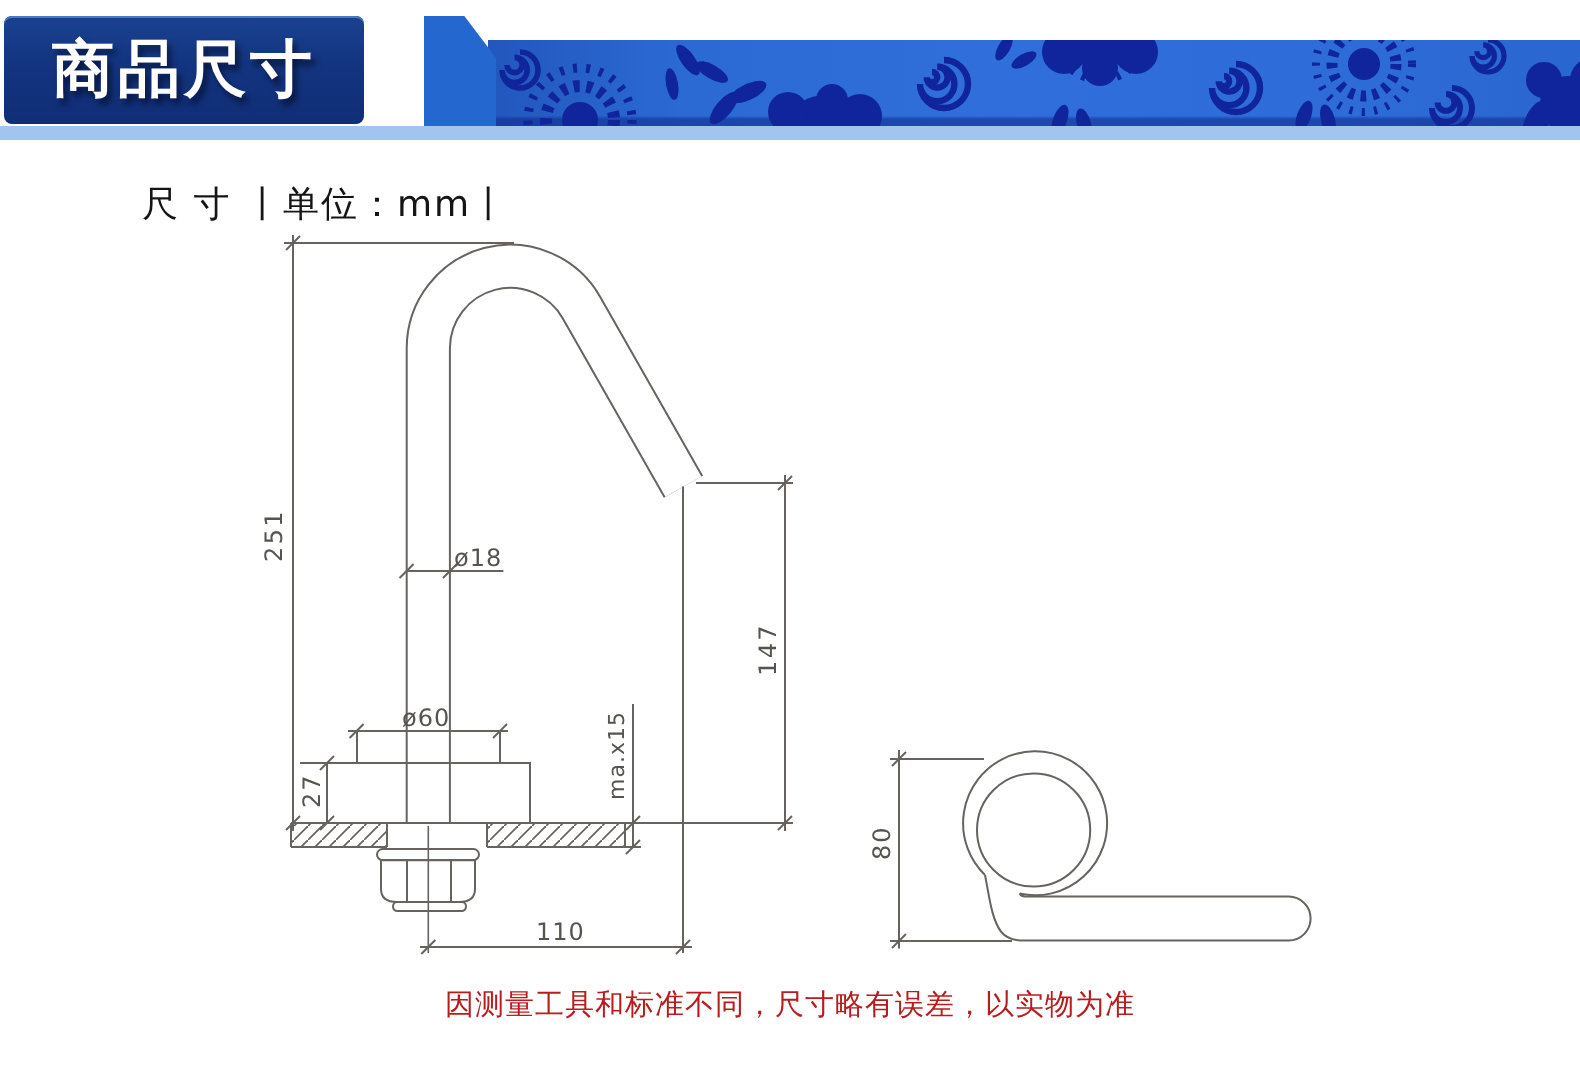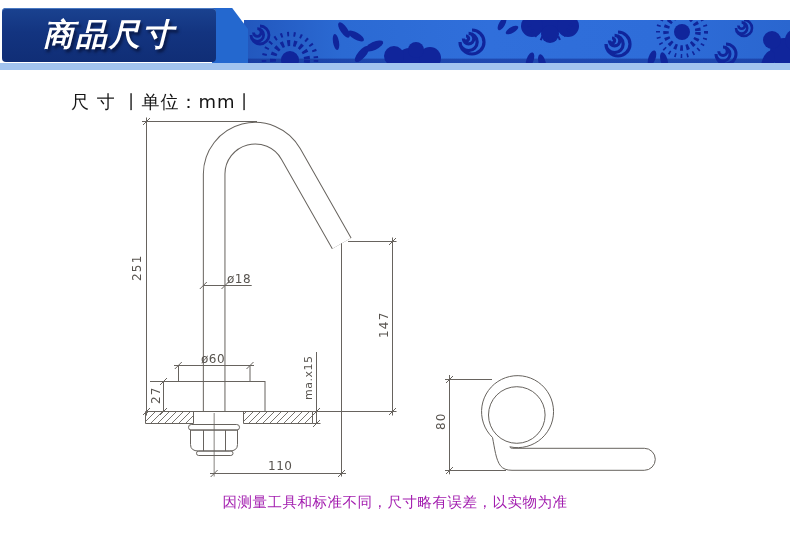--- a/index.html
+++ b/index.html
@@ -6,30 +6,30 @@
   body{width:790px;height:541px;position:relative;background:#ffffff;overflow:hidden;
        font-family:"DejaVu Sans",sans-serif;}
   .banner{position:absolute;left:0;top:0;width:790px;height:72px;}
   .floral-band{position:absolute;left:244px;top:20px;width:546px;height:43px;
        background:
          linear-gradient(180deg,rgba(0,0,0,0) 0%,rgba(0,0,0,0) 88%,rgba(16,40,140,0.55) 92%,rgba(16,40,140,0.55) 100%),
          linear-gradient(90deg,#2257bd 0%,#2b6ad3 18%,#306fdb 45%,#2e6dd9 75%,#2a66cf 100%);
        overflow:hidden;}
   .trapezoid{position:absolute;left:212px;top:8px;width:36px;height:55px;background:#2468cf;
        clip-path:polygon(0 0,56% 0,100% 38%,100% 100%,0 100%);}
-  .title-box{position:absolute;left:2px;top:8px;width:214px;height:54px;border-radius:4px;
+  .title-box{position:absolute;left:2px;top:8px;width:180px;height:54px;border-radius:4px;
        background:linear-gradient(180deg,#1a4290 0%,#133480 45%,#102e76 100%);
        box-shadow:inset 0 1px 0 #4a7ac2;
-       display:flex;align-items:center;justify-content:center;font-style:italic;}
+       display:flex;align-items:center;justify-content:center;}
   .title-box span{color:#ffffff;font-size:31px;font-weight:bold;letter-spacing:2px;
        text-shadow:2px 3px 3px rgba(0,0,20,0.55);}
   .light-strip{position:absolute;left:0;top:63px;width:790px;height:7px;background:#a2c4ef;}
   .subtitle{position:absolute;left:71px;top:90px;font-size:18px;color:#151515;letter-spacing:1px;}
   .note{position:absolute;left:0;top:493px;width:790px;text-align:center;
-       font-size:14.5px;color:#a21caf;letter-spacing:0.5px;}
+       font-size:14.5px;color:#b91c1c;letter-spacing:0.5px;}
   svg text{font-family:"DejaVu Sans",sans-serif;}
 </style>
 </head>
 <body>
 
 <div class="banner">
   <div class="floral-band">
     <svg width="546" height="43" viewBox="0 0 546 43">
       <g fill="#10259b" stroke="none">
 

